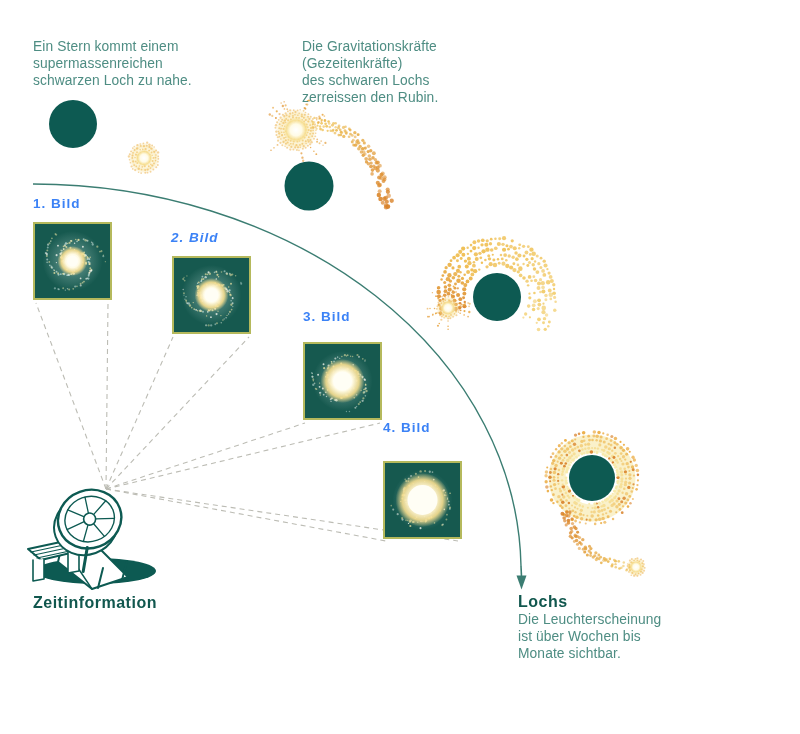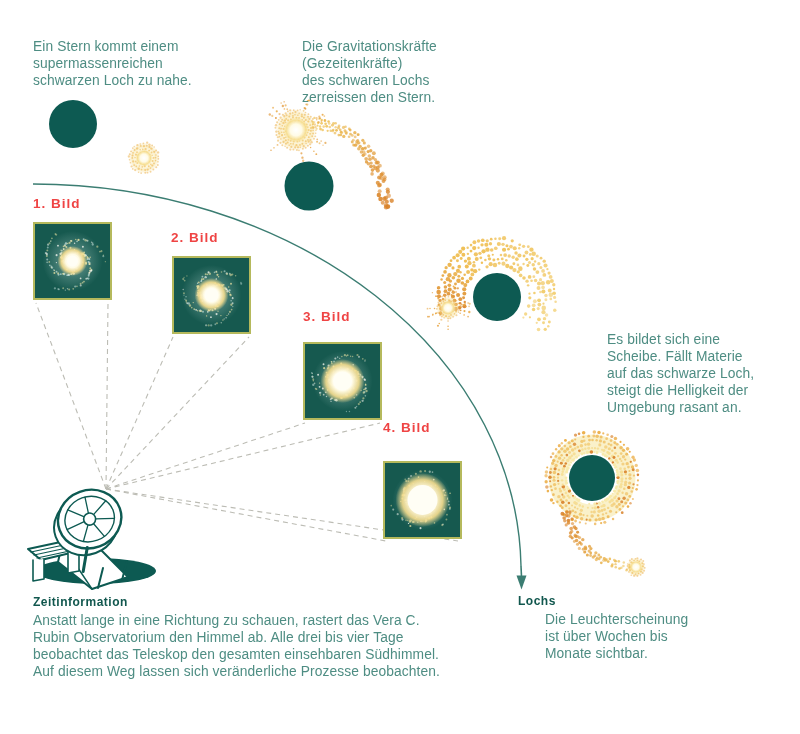--- a/index.html
+++ b/index.html
@@ -6,42 +6,42 @@
   .canvas{
     position:relative; width:800px; height:734px; background:#ffffff;
     font-family:"Liberation Sans", sans-serif; overflow:hidden;
   }
   #art{position:absolute; left:0; top:0;}
   .txt{
     position:absolute; font-size:13.8px; line-height:17px; color:#4e8d83;
     white-space:pre-line; letter-spacing:.1px;
   }
   .hd{
-    position:absolute; font-size:12px; line-height:17px; font-weight:bold;
+    position:absolute; font-size:16px; line-height:17px; font-weight:bold;
     color:#11574e; letter-spacing:.5px; white-space:pre-line;
   }
   .bild-label{
-    position:absolute; font-size:13.5px; font-weight:bold; color:#ef4444;
+    position:absolute; font-size:13.5px; font-weight:bold; color:#3b82f6;
     letter-spacing:1px; white-space:pre;
   }
   .bild-frame{
     position:absolute; width:75px; height:74px; border:2px solid #b5b95c;
     background:#16594f;
   }
   .bild-frame svg{display:block;}
   .t1{left:33px; top:38px; width:210px;}
   .t2{left:302px; top:38px; width:210px;}
   .t3{left:492px; top:173px; width:195px;}
   .t4{left:607px; top:331px; width:185px;}
   .zeit-h{left:518px; top:593px;}
-  .zeit-t{left:518px; top:611px; width:185px;margin-left:27px;}
+  .zeit-t{left:518px; top:611px; width:185px;}
   .fi-h{left:33px; top:594px;}
   .fi-t{left:33px; top:612px; width:460px;}
   .bl1{left:33px; top:196px;}
-  .bl2{left:171px; top:230px;}
+  .bl2{left:171px; top:230px;font-style:italic;}
   .bl3{left:303px; top:309px;}
   .bl4{left:383px; top:420px;}
   .bf1{left:33px; top:222px;}
   .bf2{left:172px; top:256px;}
   .bf3{left:303px; top:342px;}
   .bf4{left:383px; top:461px;}
 </style>
 </head>
 <body>
 
@@ -1295,26 +1295,21 @@
         </g>
       </g>
     </svg>
 
   <div class="txt t1">Ein Stern kommt einem
 supermassenreichen
 schwarzen Loch zu nahe.</div>
   <div class="txt t2">Die Gravitationskräfte
 (Gezeitenkräfte)
 des schwaren Lochs
-zerreissen den Stern.</div>
-  <div class="txt t4">Es bildet sich eine
-Scheibe. Fällt Materie
-auf das schwarze Loch,
-steigt die Helligkeit der
-Umgebung rasant an.</div>
+zerreissen den Rubin.</div>
 
   <div class="bild-label bl1">1. Bild</div>
   <div class="bild-label bl2">2. Bild</div>
   <div class="bild-label bl3">3. Bild</div>
   <div class="bild-label bl4">4. Bild</div>
 
   <div class="bild-frame bf1">
     <svg class="gal" width="75" height="74">
         <circle cx="37.5" cy="37" r="30" fill="url(#hazeGrad)"></circle>
         <circle cx="41.80905782289075" cy="39.89949547631142" r="1.0313463058904746" fill="#efe6a4" opacity="0.8922413793103449"></circle>
@@ -1935,18 +1930,14 @@
         <circle cx="37.5" cy="37" r="15" fill="#fffef5"></circle>
       </svg>
   </div>
 
   <div class="hd zeit-h">Lochs</div>
   <div class="txt zeit-t">Die Leuchterscheinung
 ist über Wochen bis
 Monate sichtbar.</div>
 
   <div class="hd fi-h">Zeitinformation</div>
-  <div class="txt fi-t">Anstatt lange in eine Richtung zu schauen, rastert das Vera C.
-Rubin Observatorium den Himmel ab. Alle drei bis vier Tage
-beobachtet das Teleskop den gesamten einsehbaren Südhimmel.
-Auf diesem Weg lassen sich veränderliche Prozesse beobachten.</div>
 
 </div>
 
 </body></html>

